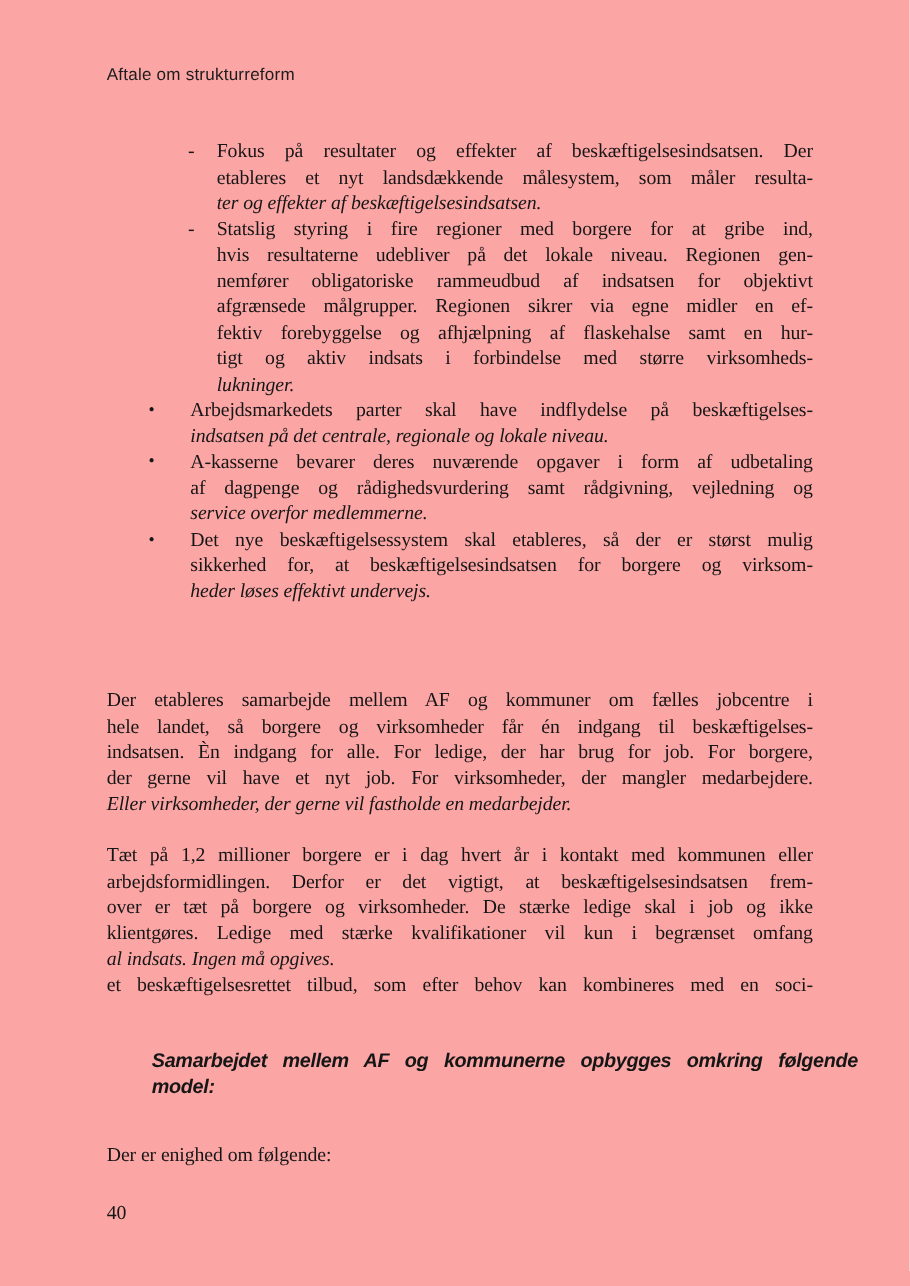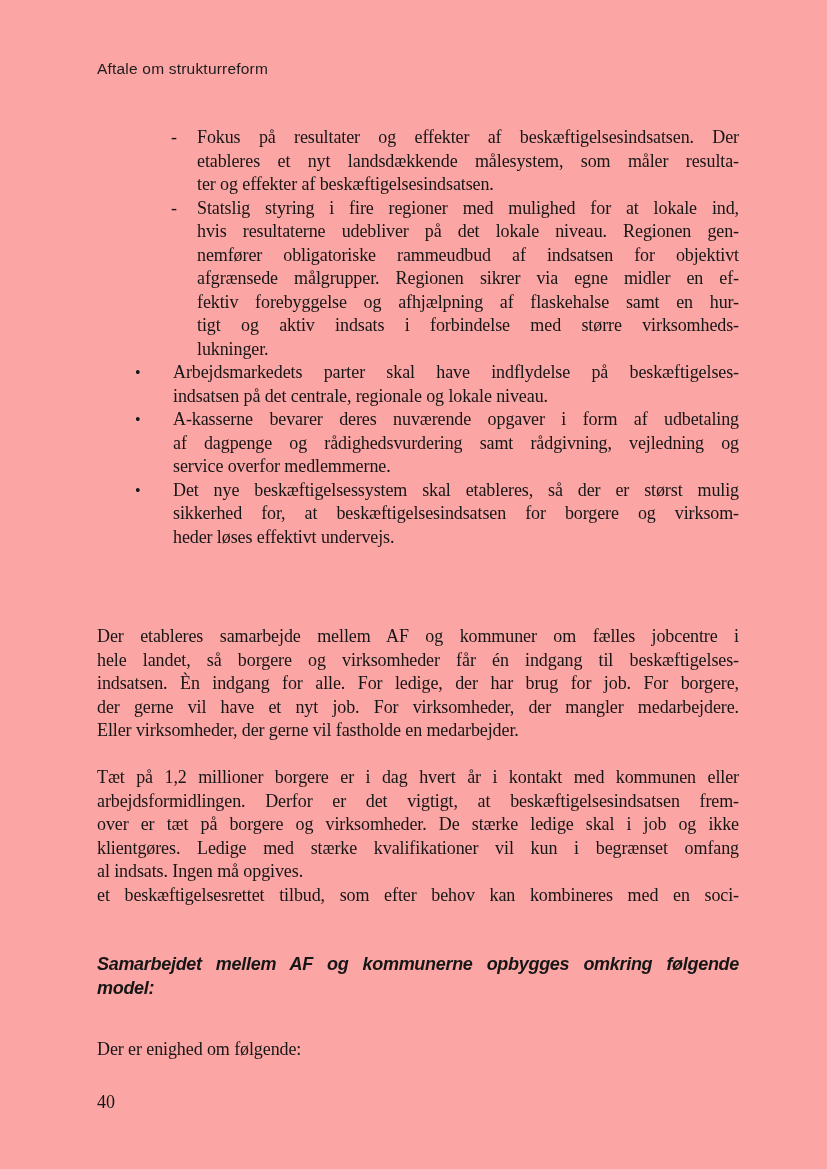--- a/index.html
+++ b/index.html
@@ -43,20 +43,21 @@
   }
   .para-1 { top: 625px; }
   .para-2 { top: 766px; }
   .italic-heading {
     top: 953px;
     font-family: "Liberation Sans", "DejaVu Sans", sans-serif;
     font-weight: bold;
     font-style: italic;
     font-size: 18px;
     letter-spacing: -0.3px;
+    margin-left: 41px;
   }
   .closing-line { top: 1038px; }
   .page-number {
     position: absolute;
     left: 97px;
     top: 1092px;
     font-family: "Liberation Serif", "DejaVu Serif", serif;
     font-size: 18px;
   }
   .list-item { position: relative; }
@@ -69,20 +70,21 @@
   }
   .dash-item  .marker { left: -26px; }
   .bullet-item .marker { left: -38px; font-size: 16px; }
   .jline {
     text-align: justify;
     text-align-last: justify;
   }
   .jline.last {
     text-align: right;
     text-align-last: left;
+    font-style: italic;
   }
 </style>
 </head>
 <body>
 
 <div class="page">
 
   <div class="running-header">Aftale om strukturreform</div>
 
   <div class="block list-block">
@@ -92,21 +94,21 @@
       <div>
           <div class="jline">Fokus på resultater og effekter af beskæftigelsesindsatsen. Der</div>
           <div class="jline">etableres et nyt landsdækkende målesystem, som måler resulta-</div>
           <div class="jline last">ter og effekter af beskæftigelsesindsatsen.</div>
         </div>
     </div>
 
     <div class="list-item dash-item">
       <span class="marker">-</span>
       <div>
-          <div class="jline">Statslig styring i fire regioner med mulighed for at lokale ind,</div>
+          <div class="jline">Statslig styring i fire regioner med borgere for at gribe ind,</div>
           <div class="jline">hvis resultaterne udebliver på det lokale niveau. Regionen gen-</div>
           <div class="jline">nemfører obligatoriske rammeudbud af indsatsen for objektivt</div>
           <div class="jline">afgrænsede målgrupper. Regionen sikrer via egne midler en ef-</div>
           <div class="jline">fektiv forebyggelse og afhjælpning af flaskehalse samt en hur-</div>
           <div class="jline">tigt og aktiv indsats i forbindelse med større virksomheds-</div>
           <div class="jline last">lukninger.</div>
         </div>
     </div>
 
     <div class="list-item bullet-item">

